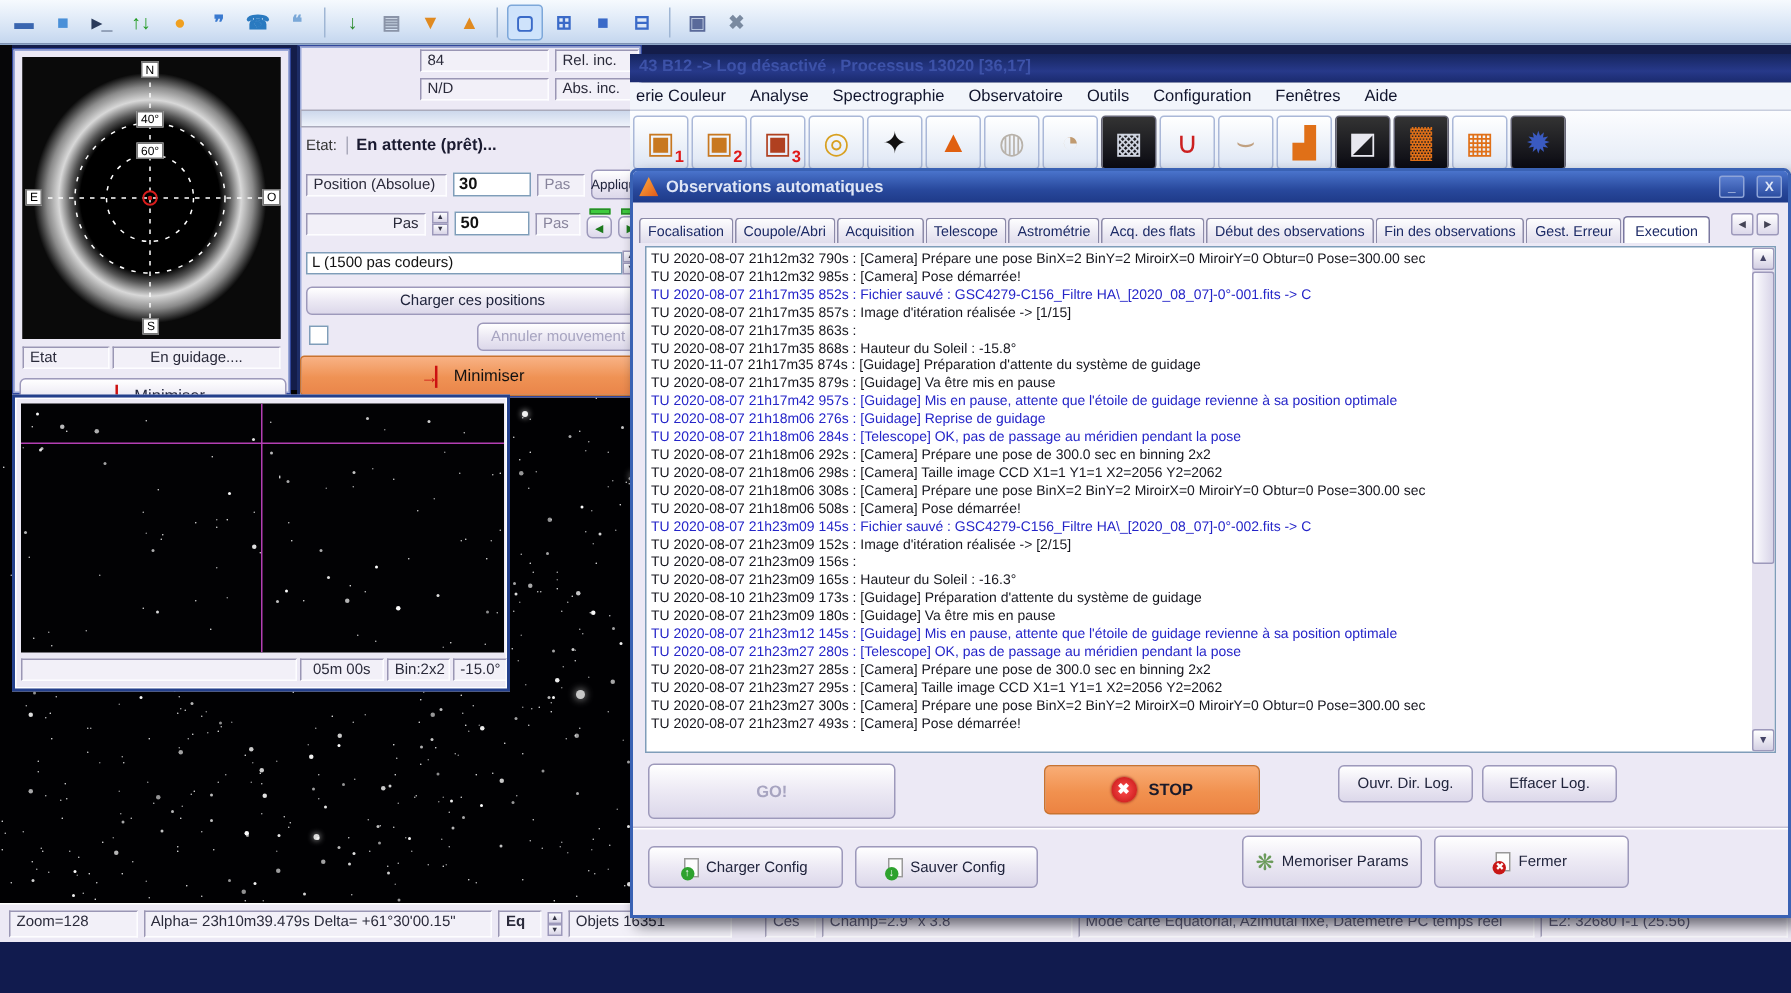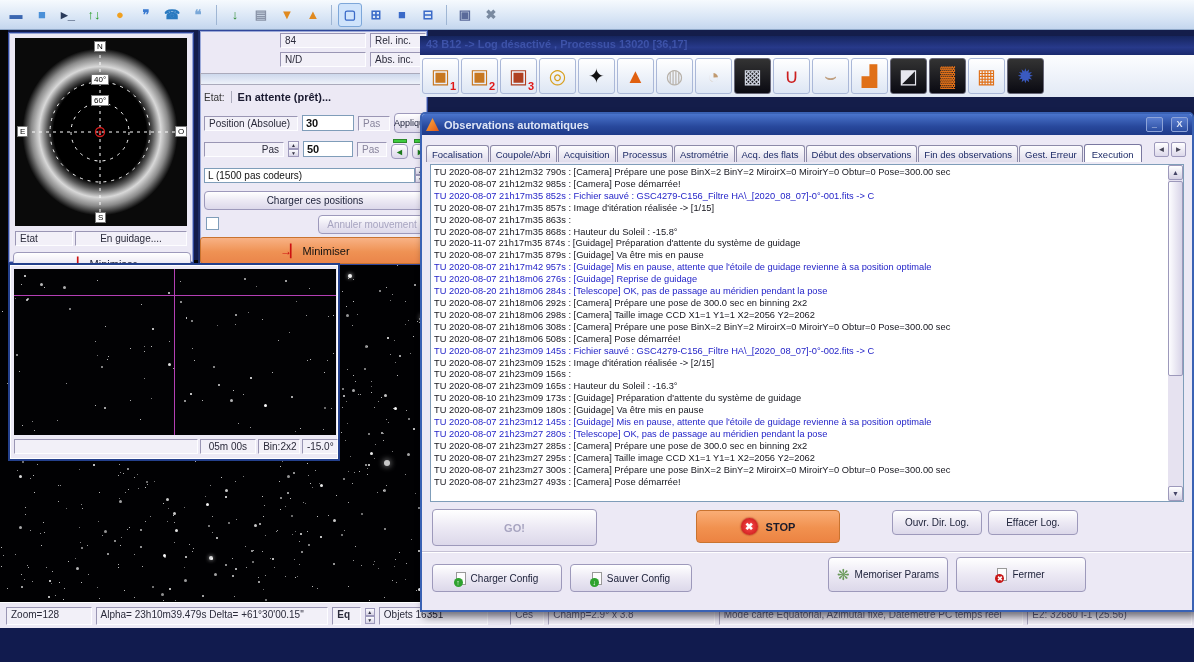--- a/index.html
+++ b/index.html
@@ -963,20 +963,30 @@
     <div id="cam-status">
       <div class="cell" style="width:196px"></div>
       <div class="cell" style="width:60px;text-align:center">05m 00s</div>
       <div class="cell" style="width:44px;text-align:center">Bin:2x2</div>
       <div class="cell" style="width:38px;text-align:center">-15.0°</div>
     </div>
   </div>
 
   <div id="back-window">
     <div id="back-title">43 B12 -&gt; Log désactivé , Processus 13020 [36,17]</div>
+    <div id="menubar">
+        <span>erie Couleur</span>
+        <span>Analyse</span>
+        <span>Spectrographie</span>
+        <span>Observatoire</span>
+        <span>Outils</span>
+        <span>Configuration</span>
+        <span>Fenêtres</span>
+        <span>Aide</span>
+      </div>
     <div id="app-toolbar">
         <div class="aicon">
           <span style="color:#c87820">▣</span>
           <span class="badge">1</span>
         </div>
         <div class="aicon">
           <span style="color:#c87820">▣</span>
           <span class="badge">2</span>
         </div>
         <div class="aicon">
@@ -1030,21 +1040,21 @@
       <div id="app-logo"></div>
       <span>Observations automatiques</span>
       <span class="spacer"></span>
       <div class="wbtn">_</div>
       <div class="wbtn">X</div>
     </div>
     <div id="tabstrip">
         <div class="tab">Focalisation</div>
         <div class="tab">Coupole/Abri</div>
         <div class="tab">Acquisition</div>
-        <div class="tab">Processus</div>
+        <div class="tab">Telescope</div>
         <div class="tab">Astrométrie</div>
         <div class="tab">Acq. des flats</div>
         <div class="tab">Début des observations</div>
         <div class="tab">Fin des observations</div>
         <div class="tab">Gest. Erreur</div>
         <div class="tab active">Execution</div>
       </div>
     <div class="tab-arrows">
       <div>◄</div>
       <div>►</div>
@@ -1054,21 +1064,21 @@
           <div class="log-line">TU 2020-08-07  21h12m32 790s : [Camera] Prépare une pose BinX=2 BinY=2  MiroirX=0  MiroirY=0 Obtur=0 Pose=300.00 sec</div>
           <div class="log-line">TU 2020-08-07  21h12m32 985s : [Camera] Pose démarrée!</div>
           <div class="log-line blue">TU 2020-08-07  21h17m35 852s : Fichier sauvé : GSC4279-C156_Filtre HA\_[2020_08_07]-0°-001.fits -&gt; C</div>
           <div class="log-line">TU 2020-08-07  21h17m35 857s : Image d'itération réalisée -&gt;  [1/15]</div>
           <div class="log-line">TU 2020-08-07  21h17m35 863s :</div>
           <div class="log-line">TU 2020-08-07  21h17m35 868s : Hauteur du Soleil : -15.8°</div>
           <div class="log-line">TU 2020-11-07  21h17m35 874s : [Guidage] Préparation d'attente du système de guidage</div>
           <div class="log-line">TU 2020-08-07  21h17m35 879s : [Guidage] Va être mis en pause</div>
           <div class="log-line blue">TU 2020-08-07  21h17m42 957s : [Guidage] Mis en pause, attente que l'étoile de guidage revienne à sa position optimale</div>
           <div class="log-line blue">TU 2020-08-07  21h18m06 276s : [Guidage] Reprise de guidage</div>
-          <div class="log-line blue">TU 2020-08-20  21h18m06 284s : [Telescope] OK, pas de passage au méridien pendant la pose</div>
+          <div class="log-line blue">TU 2020-08-07  21h18m06 284s : [Telescope] OK, pas de passage au méridien pendant la pose</div>
           <div class="log-line">TU 2020-08-07  21h18m06 292s : [Camera] Prépare une pose de 300.0 sec  en binning 2x2</div>
           <div class="log-line">TU 2020-08-07  21h18m06 298s : [Camera] Taille image CCD X1=1 Y1=1 X2=2056 Y2=2062</div>
           <div class="log-line">TU 2020-08-07  21h18m06 308s : [Camera] Prépare une pose BinX=2 BinY=2  MiroirX=0  MiroirY=0 Obtur=0 Pose=300.00 sec</div>
           <div class="log-line">TU 2020-08-07  21h18m06 508s : [Camera] Pose démarrée!</div>
           <div class="log-line blue">TU 2020-08-07  21h23m09 145s : Fichier sauvé : GSC4279-C156_Filtre HA\_[2020_08_07]-0°-002.fits -&gt; C</div>
           <div class="log-line">TU 2020-08-07  21h23m09 152s : Image d'itération réalisée -&gt;  [2/15]</div>
           <div class="log-line">TU 2020-08-07  21h23m09 156s :</div>
           <div class="log-line">TU 2020-08-07  21h23m09 165s : Hauteur du Soleil : -16.3°</div>
           <div class="log-line">TU 2020-08-10  21h23m09 173s : [Guidage] Préparation d'attente du système de guidage</div>
           <div class="log-line">TU 2020-08-07  21h23m09 180s : [Guidage] Va être mis en pause</div>

